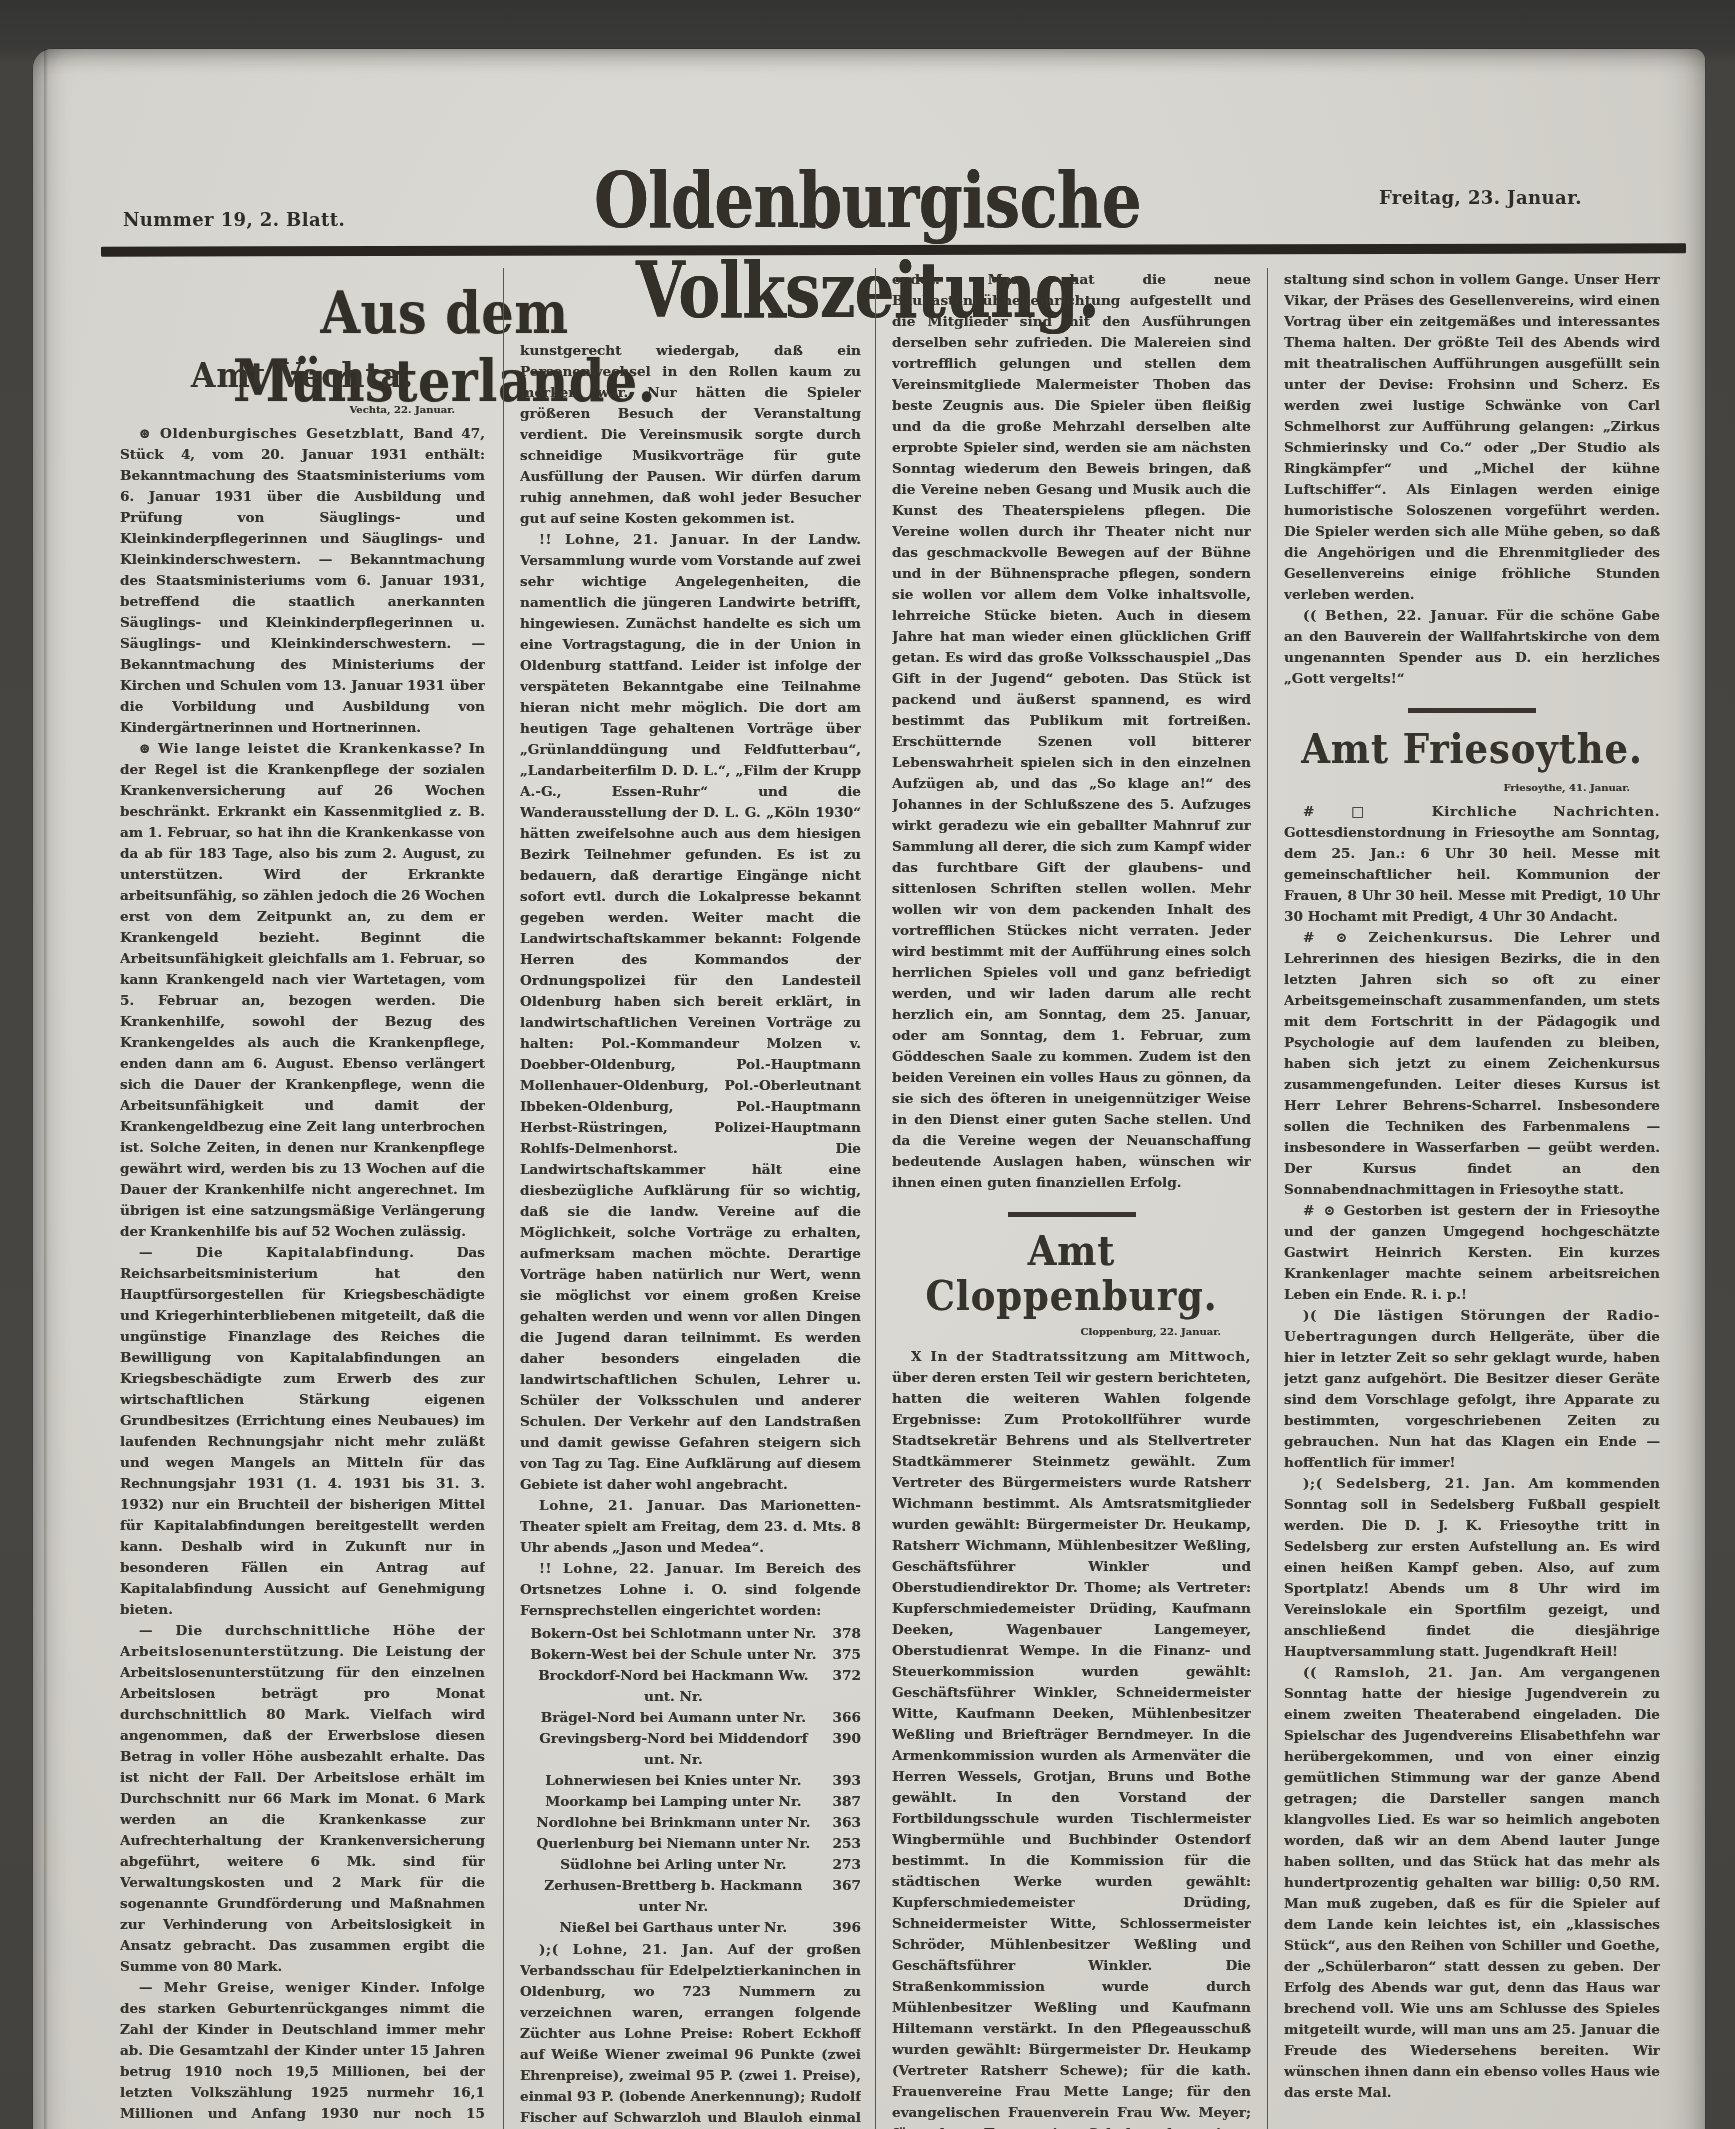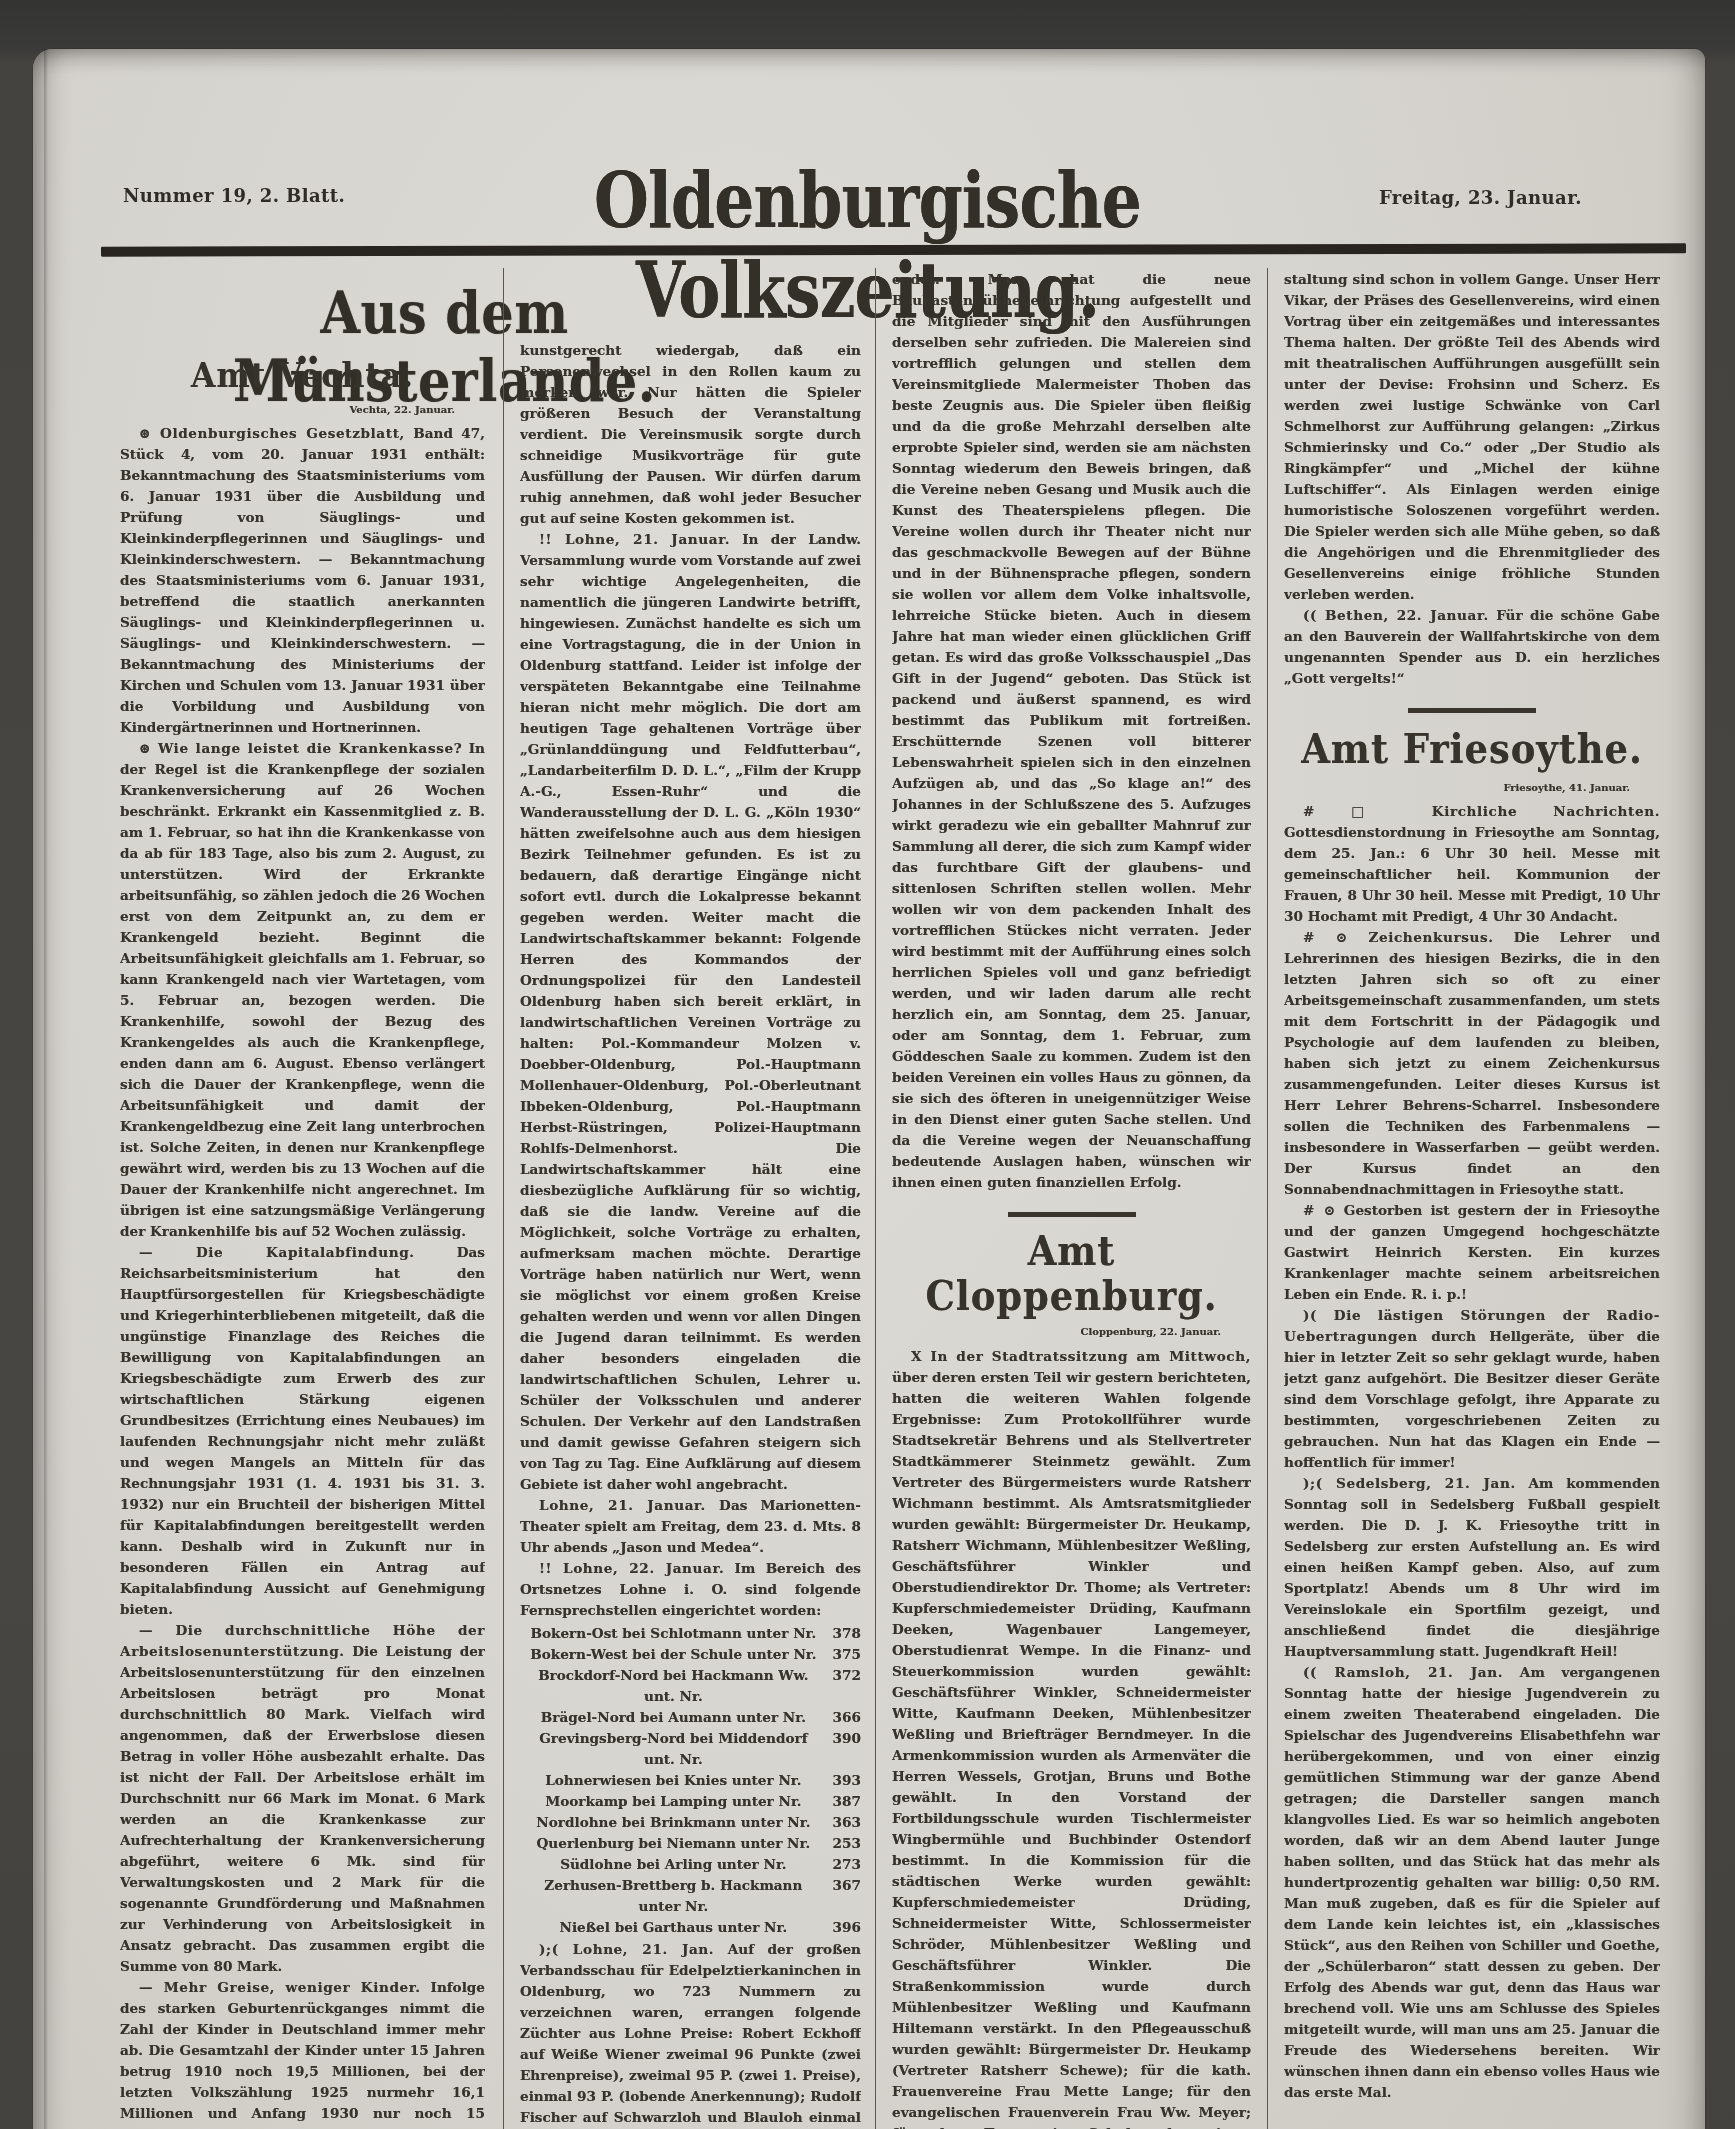--- a/index.html
+++ b/index.html
@@ -10,21 +10,21 @@
          border-radius:19.6px 11px 0 0;
          background:
            radial-gradient(ellipse at 42% 28%, #dedcd6 0%, #d6d4ce 48%, #ccc9c3 88%, #c3c0ba 100%);
          box-shadow: inset 19.6px 0 30px -14.5px rgba(20,18,15,.45),
                      inset -21px 0 38px -19px rgba(20,18,15,.38),
                      inset 0 14.5px 25.6px -14.5px rgba(20,18,15,.40),
                      0 0 0 0.4px rgba(0,0,0,.25);}
   .fold{position:absolute;left:11px;top:0;width:4.3px;height:2427px;
         background:linear-gradient(90deg,rgba(0,0,0,.22),rgba(0,0,0,0));}
   
-  .masthead-issue{position:absolute;left:90px;top:136px;font-size:18px;font-weight:700;color:#2f2b26;letter-spacing:0.4px;}
+  .masthead-issue{position:absolute;left:90px;top:160px;font-size:18px;font-weight:700;color:#2f2b26;letter-spacing:0.4px;}
   .masthead-date{position:absolute;left:1346px;top:138px;font-size:18px;font-weight:700;color:#2f2b26;letter-spacing:0.4px;}
   .masthead-title{position:absolute;left:400px;top:106px;width:869px;text-align:center;
         font-size:63px;font-weight:700;color:#332f29;letter-spacing:-0.9px;
         transform:scaleY(1.22);transform-origin:top center;text-shadow:0 0 0.4px #332f29;}
   .masthead-rule{position:absolute;left:68px;top:196px;width:1585px;height:10.2px;background:#282521;
         transform:rotate(-0.12deg);border-radius:1.3px;}
   
   .main-headline{position:absolute;left:88px;top:229px;width:647px;text-align:center;
         font-size:51px;font-weight:700;color:#322e28;letter-spacing:0.4px;
         transform:scaleY(1.14);transform-origin:top center;text-shadow:0 0 0.9px rgba(45,40,34,.6);}

